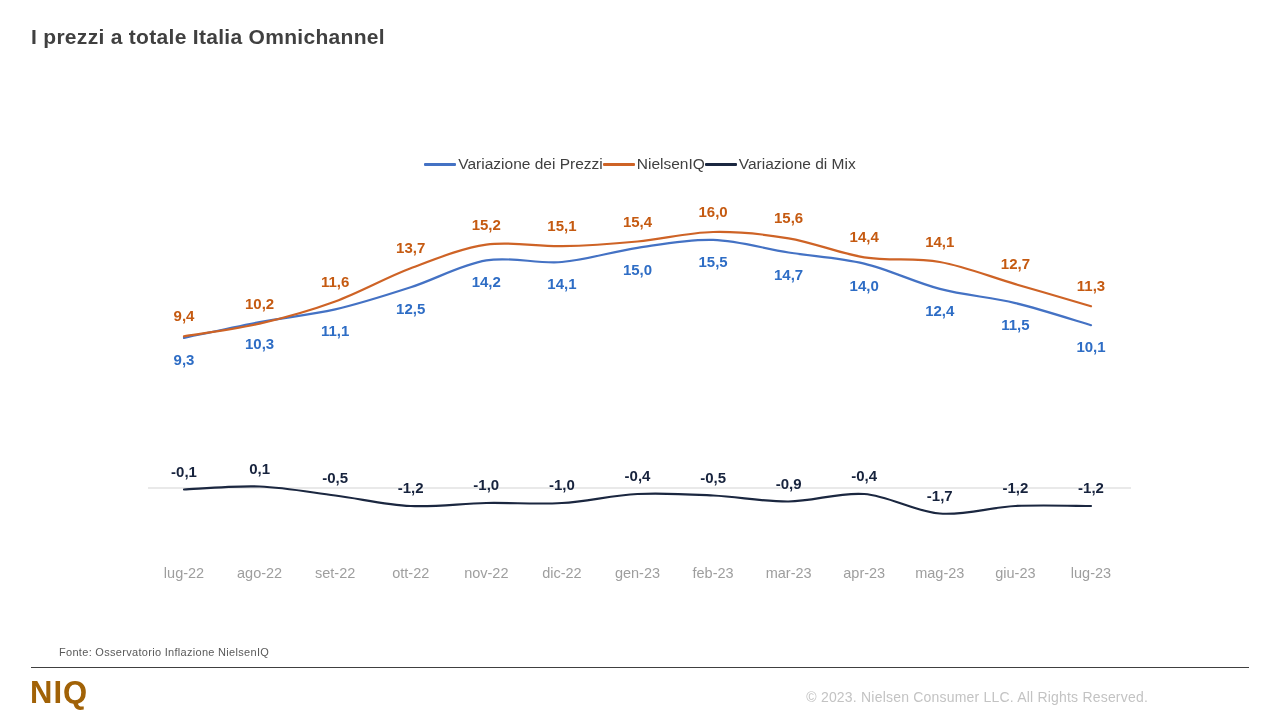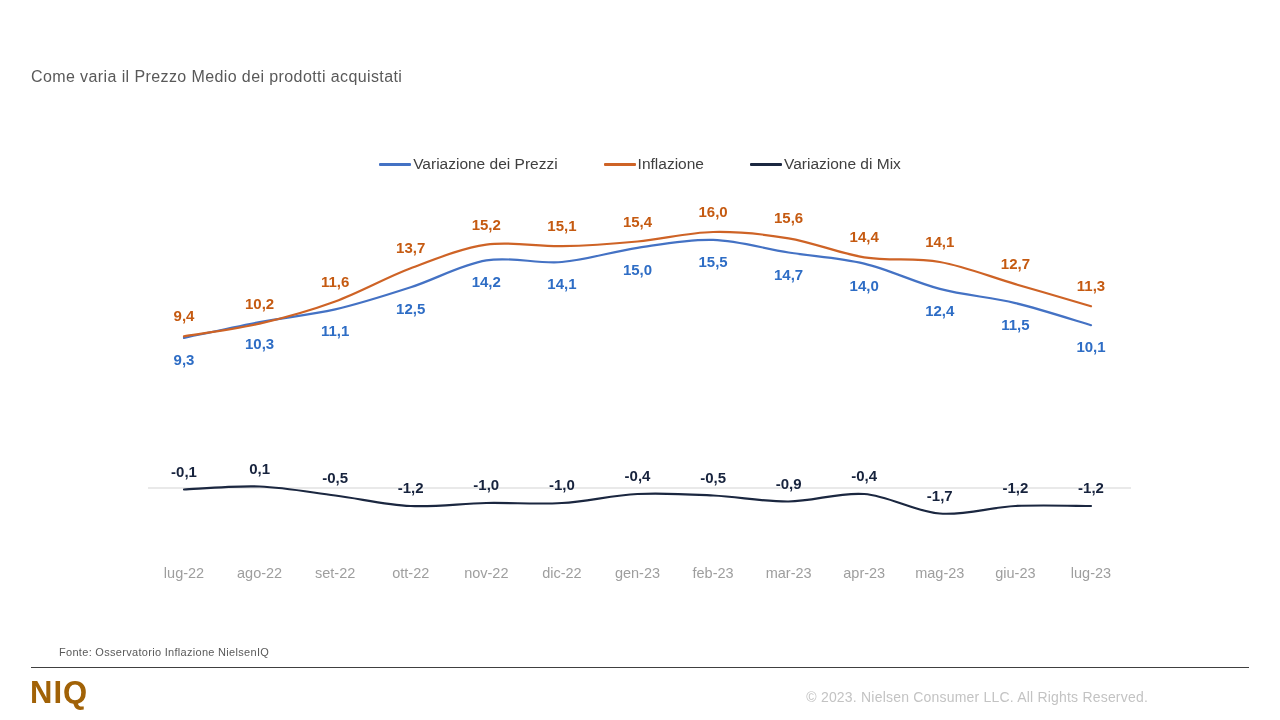--- a/index.html
+++ b/index.html
@@ -10,21 +10,21 @@
   .title{
     position:absolute;left:31px;top:25px;margin:0;
     font-size:21px;font-weight:bold;color:#404040;letter-spacing:.3px;
   }
   .subtitle{
     position:absolute;left:31px;top:68px;
     font-size:16px;color:#595959;letter-spacing:.4px;
   }
   .legend{
     position:absolute;left:0;top:155px;width:1280px;
-    display:flex;justify-content:center;align-items:center;gap:46px;
+    display:flex;justify-content:center;align-items:center;
   }
   .legend-item{display:flex;align-items:center;font-size:15.5px;color:#404040;}
   .swatch{display:inline-block;width:32px;height:3px;margin-right:2px;border-radius:1px;}
   #chart-svg{position:absolute;left:0;top:0;pointer-events:none;}
   .source{
     position:absolute;left:31px;top:646px;
     font-size:11px;color:#595959;letter-spacing:.3px;padding-left:28px;
   }
   .footer-rule{
     position:absolute;left:31px;top:667px;width:1218px;height:0;
@@ -36,30 +36,30 @@
   }
   .copyright{
     position:absolute;right:132px;top:689px;
     font-size:14px;color:#C3C3C3;letter-spacing:.2px;
   }
 </style>
 </head>
 <body>
 
 <div class="slide">
-  <div class="subtitle">Come varia il Prezzo Medio dei prodotti acquistati</div>
+  <h1 class="title">I prezzi a totale Italia Omnichannel</h1>
 
   <div class="legend" id="legend">
       <div class="legend-item">
         <span class="swatch" style="background: rgb(68, 114, 196);"></span>
         <span>Variazione dei Prezzi</span>
       </div>
       <div class="legend-item">
         <span class="swatch" style="background: rgb(206, 99, 38);"></span>
-        <span>Inflazione</span>
+        <span>NielsenIQ</span>
       </div>
       <div class="legend-item">
         <span class="swatch" style="background: rgb(27, 39, 64);"></span>
         <span>Variazione di Mix</span>
       </div>
     </div>
 
   <svg id="chart-svg" width="1280" height="625" viewBox="0 0 1280 625" aria-hidden="true">
       <line x1="148" y1="488" x2="1131" y2="488" stroke="#E2E2E2" stroke-width="1.3"></line>
       <path d="M 184 337.9 C 196.6 335.26666666666665, 234.40000000000003 326.85, 259.6 322.1 C 284.8 317.35, 310.01666666666665 315.2, 335.2 309.4 C 360.3833333333333 303.59999999999997, 385.51666666666665 295.4666666666667, 410.7 287.3 C 435.8833333333333 279.1333333333333, 461.1 264.6166666666667, 486.3 260.4 C 511.5 256.1833333333333, 536.6999999999999 264.1, 561.9 262 C 587.1 259.9, 612.3 251.48333333333335, 637.5 247.8 C 662.7 244.11666666666667, 687.9166666666667 239.11666666666667, 713.1 239.9 C 738.2833333333333 240.68333333333334, 763.4166666666667 248.55, 788.6 252.5 C 813.7833333333333 256.45, 839 257.53333333333336, 864.2 263.6 C 889.4000000000001 269.6666666666667, 914.5999999999999 282.31666666666666, 939.8 288.9 C 965 295.4833333333333, 990.1999999999999 297.05, 1015.4 303.1 C 1040.6 309.15000000000003, 1078.4 321.51666666666665, 1091 325.2" fill="none" stroke="#4472C4" stroke-width="2.2" stroke-linecap="round"></path>

